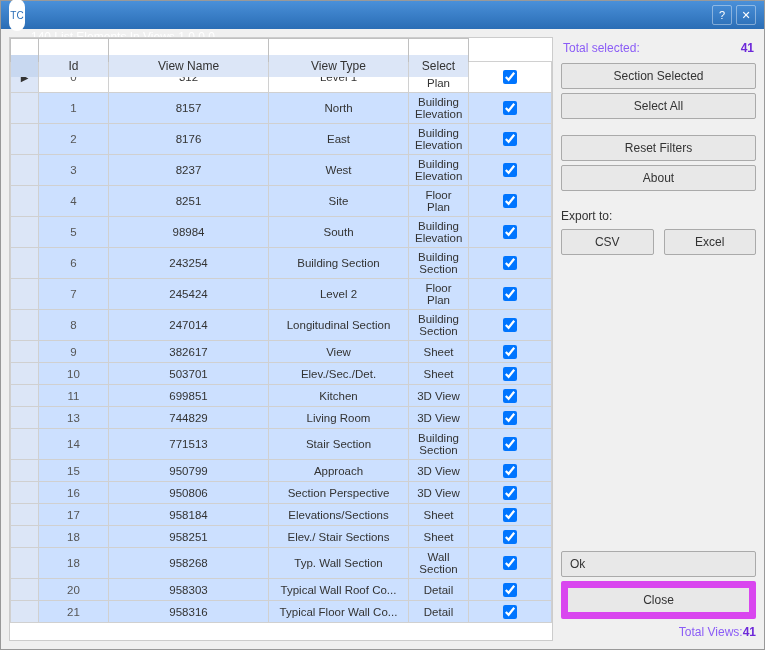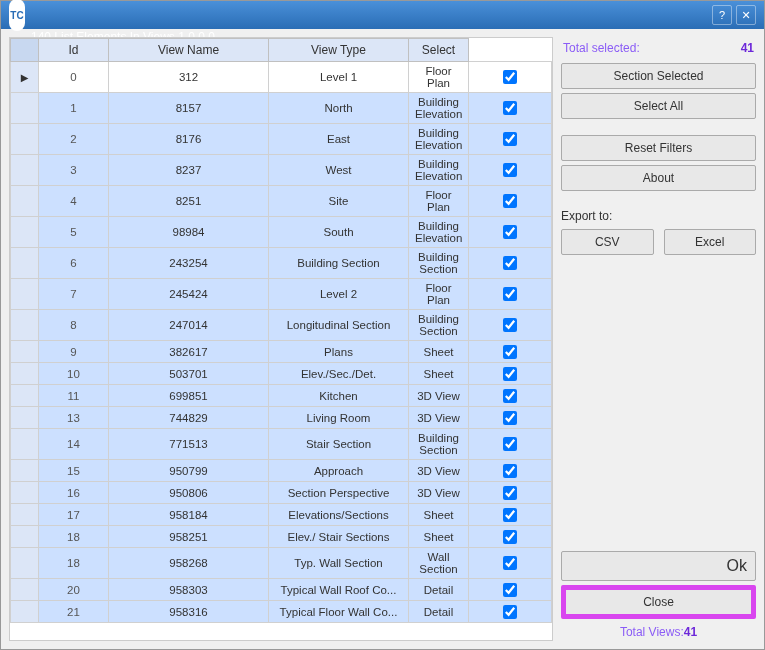--- a/index.html
+++ b/index.html
@@ -37,21 +37,21 @@
     .title-bar-icon {
       width: 16px;
       height: 32px;
       background: #fff;
       border-radius: 8px;
       display: flex;
       align-items: center;
       justify-content: center;
       font-size: 10px;
       color: #2a6db5;
-      font-weight: bold;
+      font-weight: normal;
     }
     .title-text {
       font-size: 12px;
       font-weight: normal;
       margin-top: 44px;
     }
     .title-bar-controls {
       display: flex;
       gap: 4px;
       align-items: center;
@@ -94,21 +94,21 @@
       overflow-y: scroll;
       overflow-x: hidden;
     }
     table {
       width: 100%;
       border-collapse: collapse;
       table-layout: fixed;
     }
     thead {
       position: sticky;
-      top: 0;
+      top: 16px;
       z-index: 10;
     }
     thead tr {
       background: #e8f0fb;
     }
     th {
       border: 1px solid #c0c0c0;
       padding: 4px 6px;
       text-align: center;
       font-weight: normal;
@@ -229,38 +229,38 @@
       flex-direction: column;
       gap: 4px;
     }
     .ok-btn {
       width: 100%;
       padding: 5px 8px;
       background: #e8e8e8;
       border: 1px solid #aaa;
       border-radius: 2px;
       cursor: pointer;
-      font-size: 16px;
-      color: #333;
-      text-align: right;
+      font-size: 12px;
+      color: #333;
+      text-align: left;
     }
     .close-btn {
       width: 100%;
       padding: 5px 8px;
       background: #e8e8e8;
-      border: 5px solid #d946ef;
+      border: 7px solid #d946ef;
       border-radius: 2px;
       cursor: pointer;
       font-size: 12px;
       color: #333;
       text-align: center;
     }
     .total-views {
       display: flex;
-      justify-content: center;
+      justify-content: flex-end;
       align-items: center;
       padding: 2px 0;
     }
     
     .table-scroll::-webkit-scrollbar { width: 14px; }
     .table-scroll::-webkit-scrollbar-track { background: #f0f0f0; border: 1px solid #ccc; }
     .table-scroll::-webkit-scrollbar-thumb { background: #b0b0b0; border: 1px solid #999; }
     .table-scroll::-webkit-scrollbar-button {
       background: #e0e0e0;
       border: 1px solid #aaa;
@@ -406,21 +406,21 @@
                   <td>
                     <div class="checkbox-cell">
                       <input type="checkbox" checked="" style="">
                     </div>
                   </td>
                 </tr>
                 <tr class="row-selected">
                   <td></td>
                   <td class="row-num">9</td>
                   <td>382617</td>
-                  <td>Plans</td>
+                  <td>View</td>
                   <td>Sheet</td>
                   <td>
                     <div class="checkbox-cell">
                       <input type="checkbox" checked="" style="">
                     </div>
                   </td>
                 </tr>
                 <tr class="row-selected">
                   <td></td>
                   <td class="row-num">10</td>

